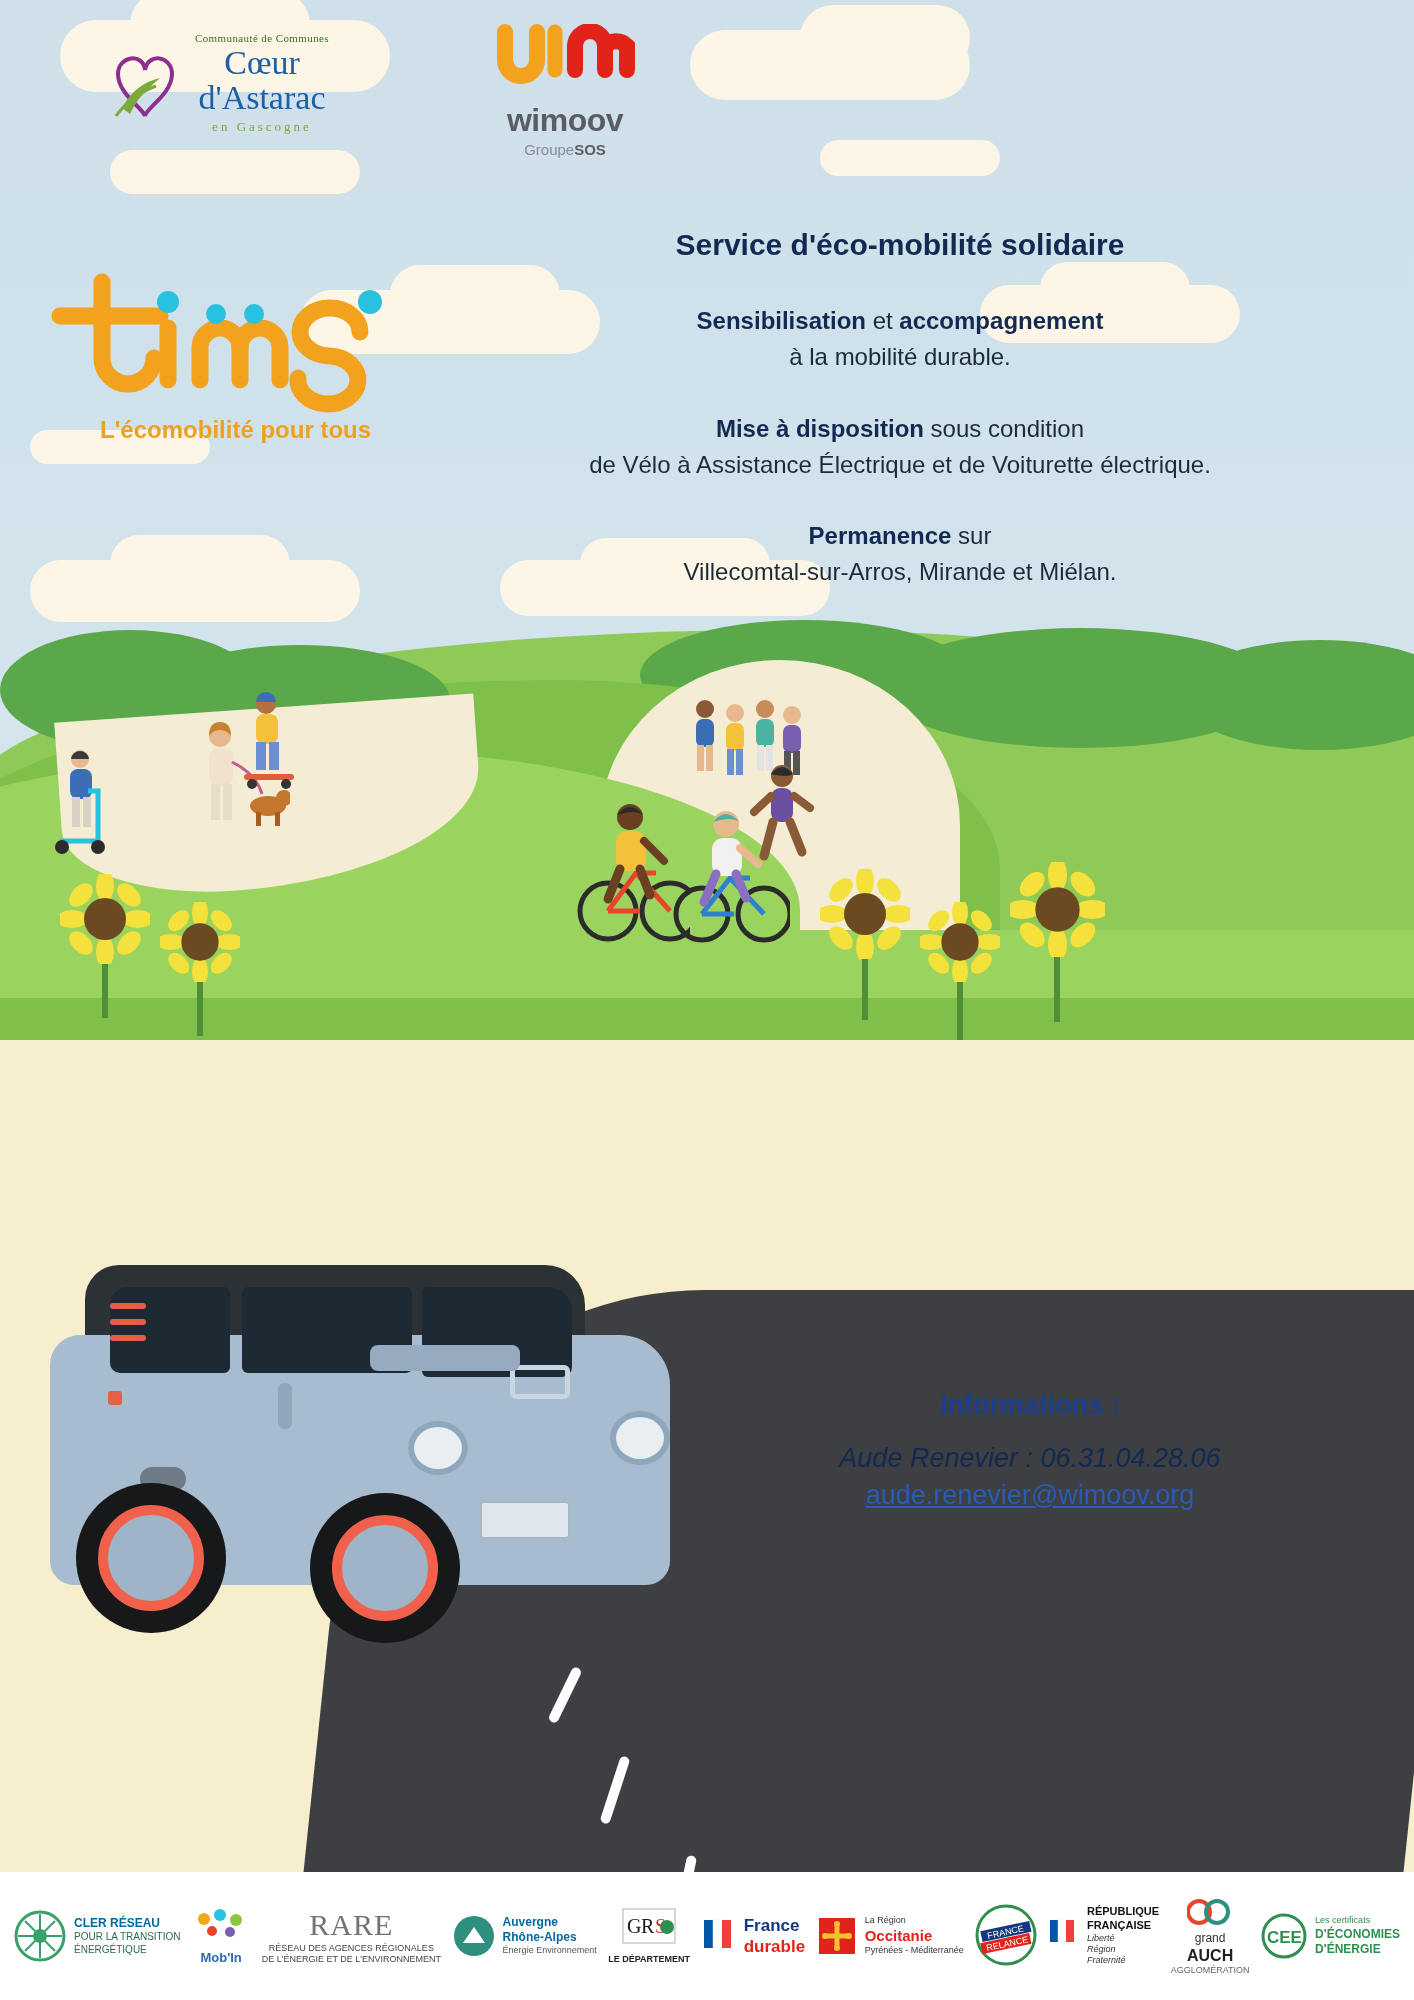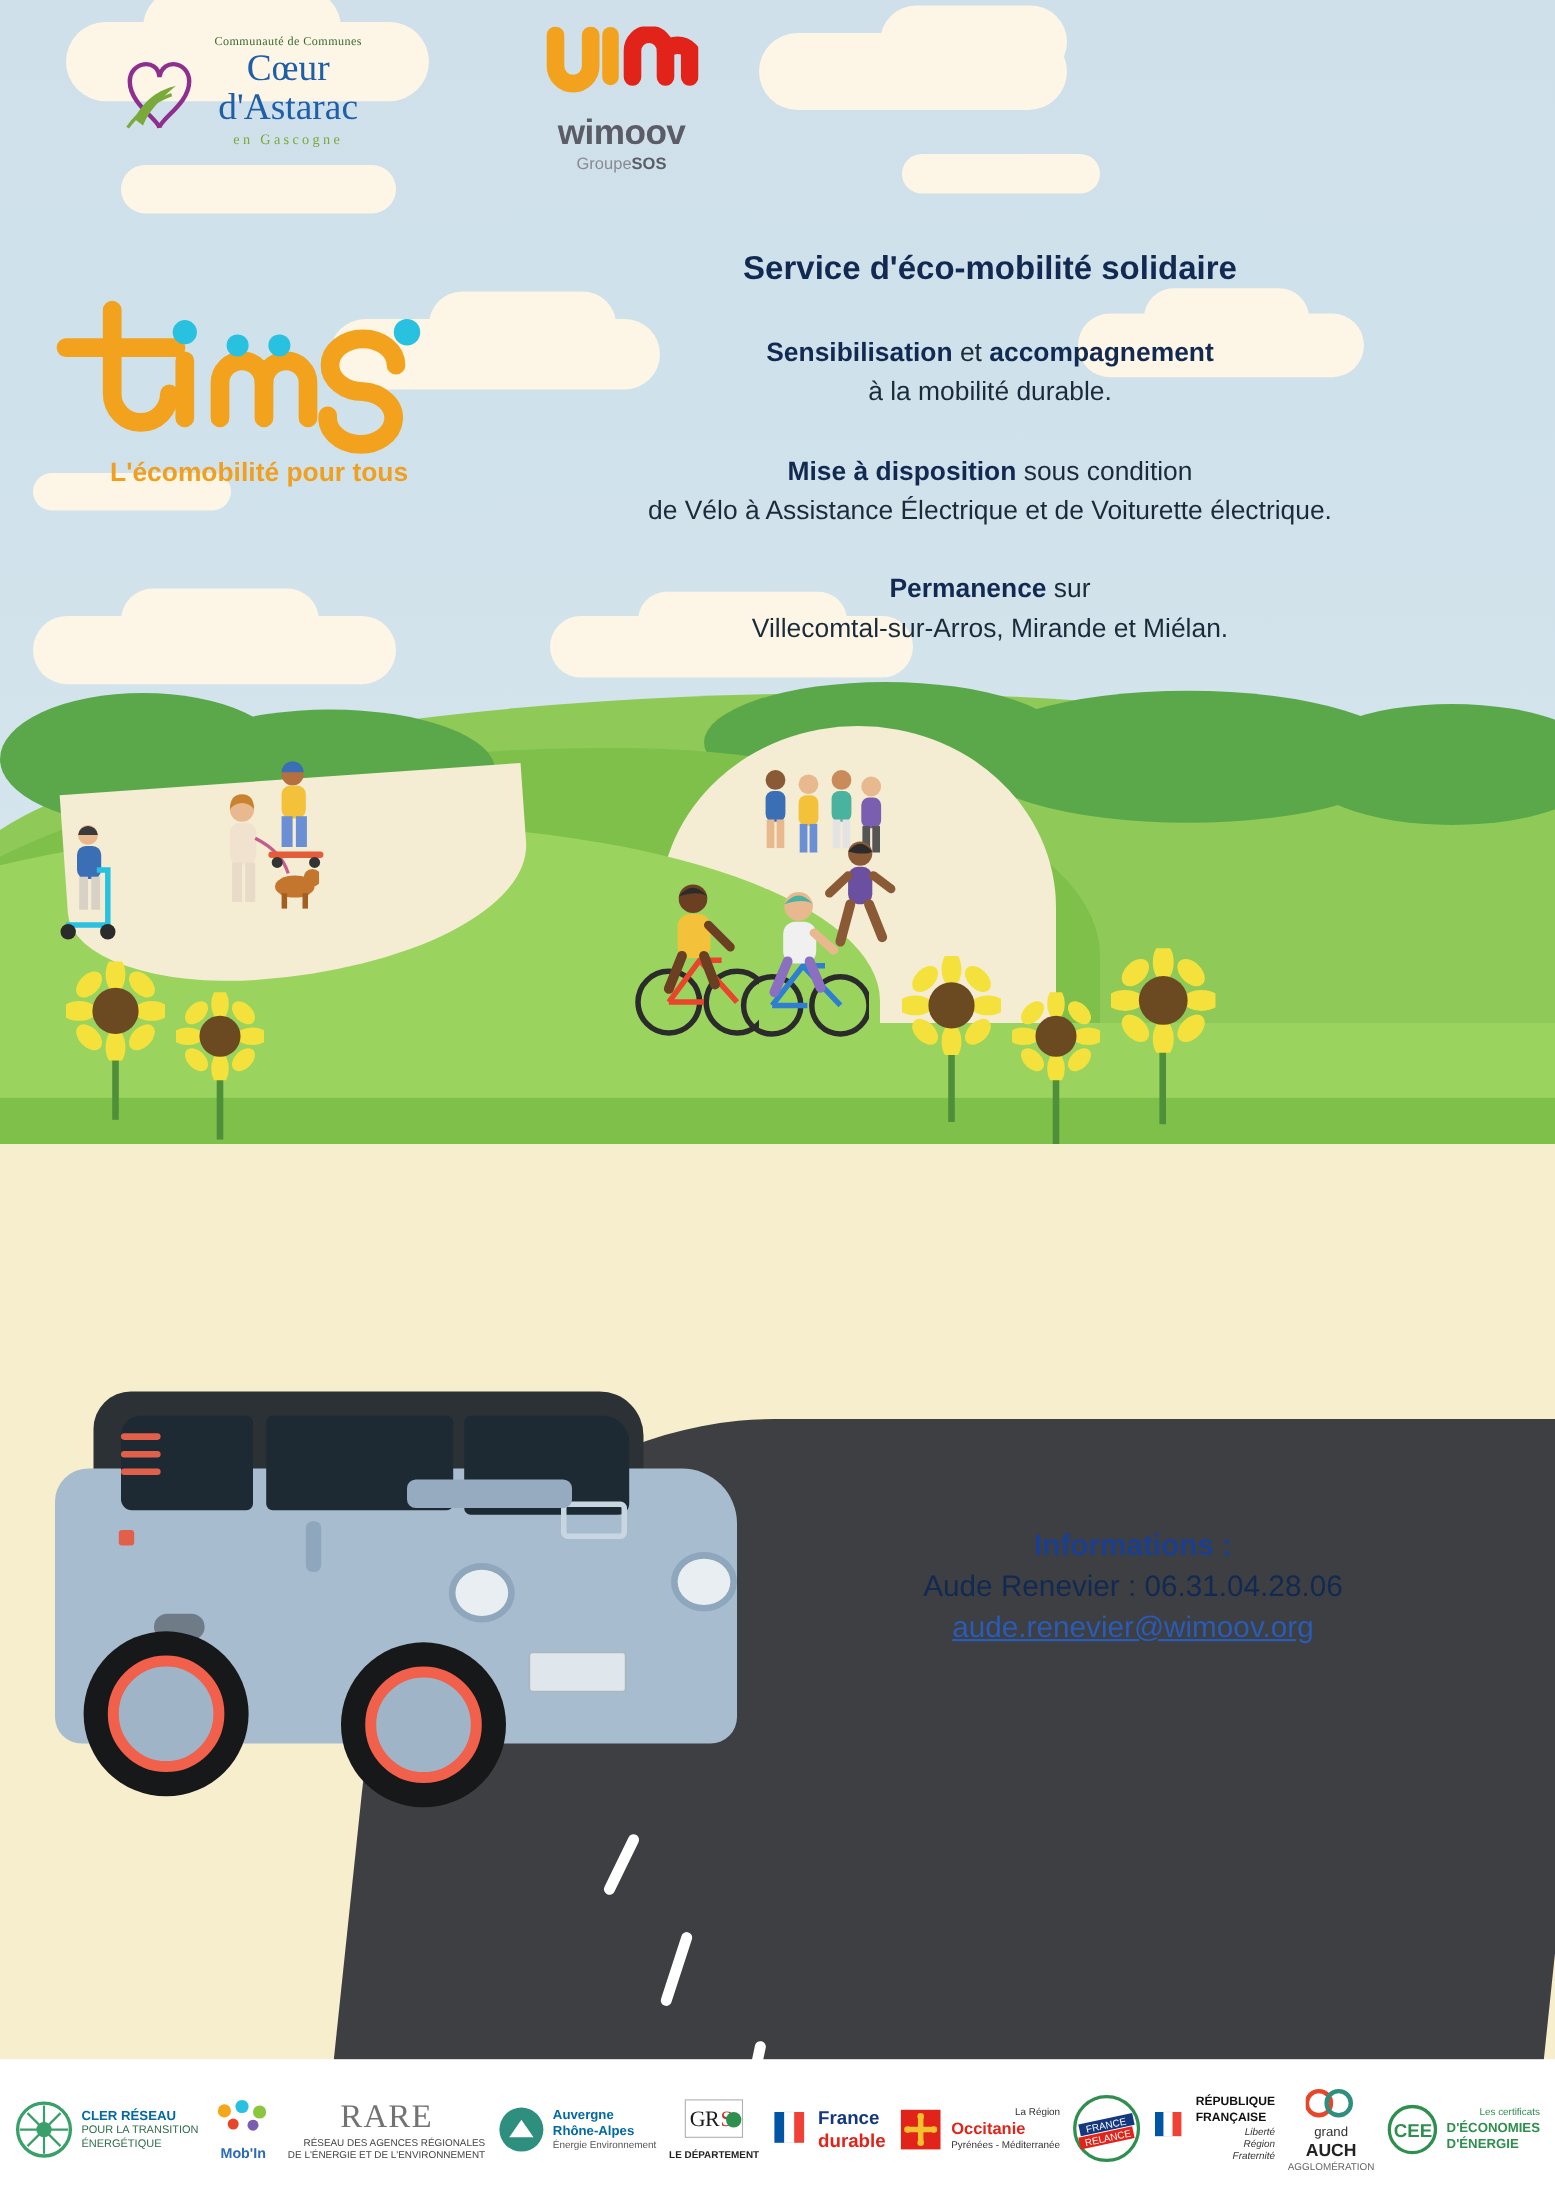--- a/index.html
+++ b/index.html
@@ -105,32 +105,32 @@
   .car-roof { position:absolute; left:75px; top:50px; width:500px; height:110px; background:#2c3136;
      border-radius:34px 40px 0 0;}
   .car-glass { position:absolute; background:#1d2a33; }
   .wheel { position:absolute; border-radius:50%; background:#17181a; }
   .rim { position:absolute; border-radius:50%; background:#9fb4c7; border:10px solid #f0604a; }
   .headlight { position:absolute; background:#e9eef2; border-radius:50%; border:6px solid #8ea7bc;}
 
   
   .info { position:absolute; left:680px; top:1390px; width:700px; text-align:center; }
   .info-title { color:#1b3f8f; font-weight:bold; font-size:27px; }
-  .info-line { color:#122a52; font-size:27px; margin-top:6px; }
+  .info-line { color:#122a52; font-size:27px; margin-top:22px;font-style:italic; }
   .info-mail { color:#2a5bb5; font-size:27px; margin-top:6px; text-decoration:underline; display:inline-block;}
 
   
   .footer { position:absolute; left:0; top:1872px; width:1414px; height:128px; background:#ffffff;
      display:flex; align-items:center; justify-content:space-between; padding:0 14px; }
   .fl { display:flex; align-items:center; gap:8px; }
   .fl-txt { font-size:10px; color:#2b6b4a; line-height:1.25; }
   .fl-txt .big { font-weight:bold; font-size:12px; color:#0369a1;}
   .fbox { text-align:center; font-size:9px; line-height:1.2; }
 
-  .mini { font-size:9px;text-align:right; }
+  .mini { font-size:9px; }
 </style>
 </head>
 <body>
 
 <div class="poster">
 
   <div class="sky">
     <div class="cloud c1"></div>
     <div class="cloud c1b"></div>
     <div class="cloud c2"></div>

